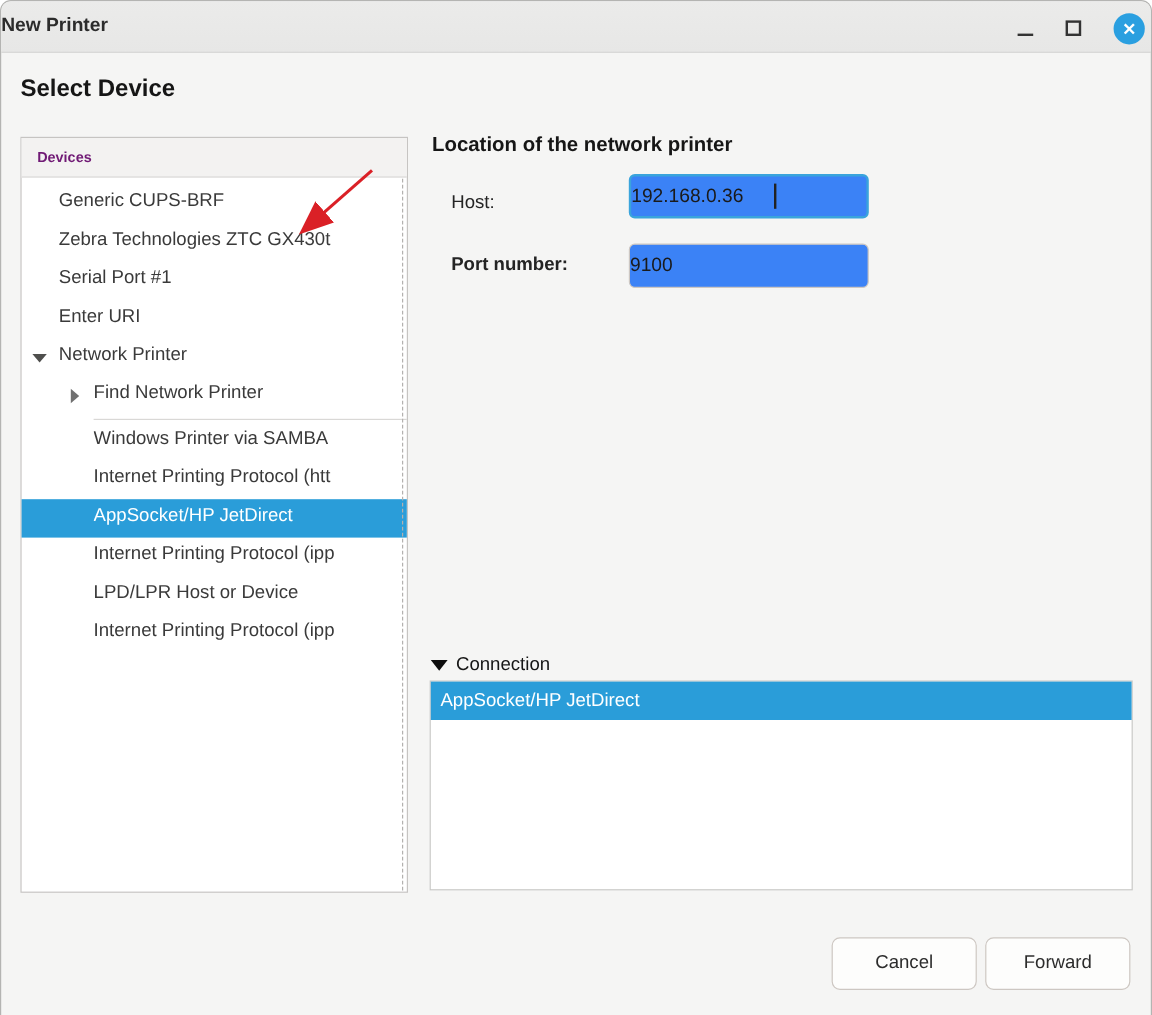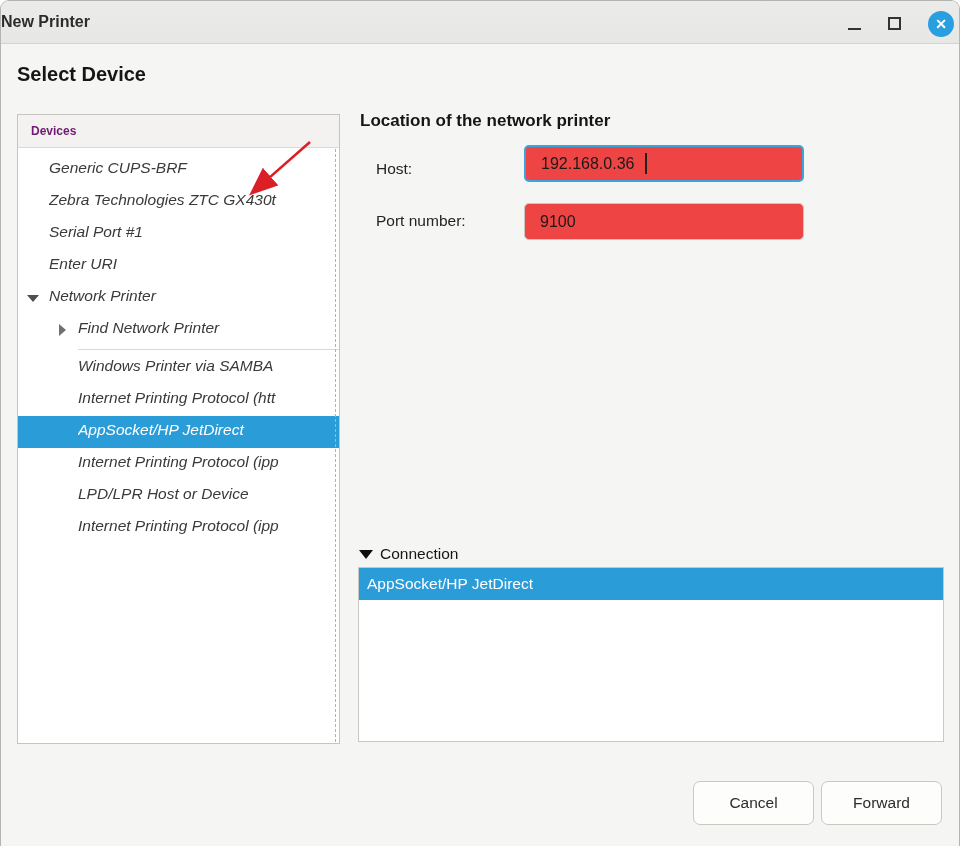--- a/index.html
+++ b/index.html
@@ -31,47 +31,47 @@
   .devices {
     position:absolute; left:16px; top:113px; width:323px; height:630px;
     background:#ffffff; border:1px solid #c6c4c2;
   }
   .devices-header {
     height:33px; background:#f3f2f1; border-bottom:1px solid #dbdad8;
     font-size:12px; font-weight:700; color:#701a75;
     line-height:33px; padding-left:13px;
   }
   .devices-list { position:relative; padding-top:6px; }
-  .row { position:relative; height:32px; overflow:hidden; cursor:default;font-style:italic; }
+  .row { position:relative; height:32px; overflow:hidden; cursor:default; }
   .row .label {
     position:absolute; top:5px; font-size:15.5px; color:#3a3a3a;
     white-space:nowrap; overflow:hidden;
   }
   .lvl1 .label { left:31px; width:286px; }
   .lvl2 .label { left:60px; width:257px; }
   .row.sel { background:#2a9dd9; }
   .row.sel .label { color:#ffffff; }
   .exp { position:absolute; width:0; height:0; }
   .exp-down { left:9px; top:13px; border-left:6px solid transparent; border-right:6px solid transparent; border-top:7px solid #4f4f4d; }
   .exp-right { left:41px; top:10px; border-top:6px solid transparent; border-bottom:6px solid transparent; border-left:7px solid #707070; }
   .sep-row { height:6px; display:flex; align-items:center; }
   .sep-row::after { content:""; flex:1; margin-left:60px; border-top:1px solid #d9d8d6; }
   .dashline { position:absolute; top:34px; bottom:1px; left:317px; border-left:1px dashed #b3b1af; pointer-events:none; }
   
   .arrow-svg { position:absolute; left:238px; top:130px; z-index:20; pointer-events:none; }
   
   .loc-heading { position:absolute; left:359px; top:110px; font-size:17px; font-weight:700; color:#161616; }
   .fld-label { position:absolute; font-size:15.5px; color:#242424; }
   .host-label { left:375px; top:159px; }
-  .port-label { left:375px; top:211px; }
+  .port-label { left:375px; top:211px;font-weight:bold; }
   .txt-input {
-    position:absolute; left:523px; width:280px; height:37px;
-    background:#ef4444; border:1px solid #cdc7c2; border-radius:5px;
+    position:absolute; left:523px; width:200px; height:37px;
+    background:#3b82f6; border:1px solid #cdc7c2; border-radius:5px;
     font-family:"Liberation Sans",sans-serif; font-size:16px; color:#1a1a1a;
-    padding:0 15px; outline:none;
+    padding:0 0; outline:none;
   }
   .host-input { top:144px; border:2px solid #3aa4dc; }
   .port-input { top:202px; }
   .caret { position:absolute; left:644px; top:152px; width:1.5px; height:21px; background:#222; z-index:5; }
   
   .conn-exp { position:absolute; left:358px; top:549px; width:0; height:0;
     border-left:7px solid transparent; border-right:7px solid transparent; border-top:9px solid #0d0d0d; }
   .conn-label { position:absolute; left:379px; top:544px; font-size:15.5px; color:#161616; }
   .conn-list {
     position:absolute; left:357px; top:566px; width:586px; height:175px;

